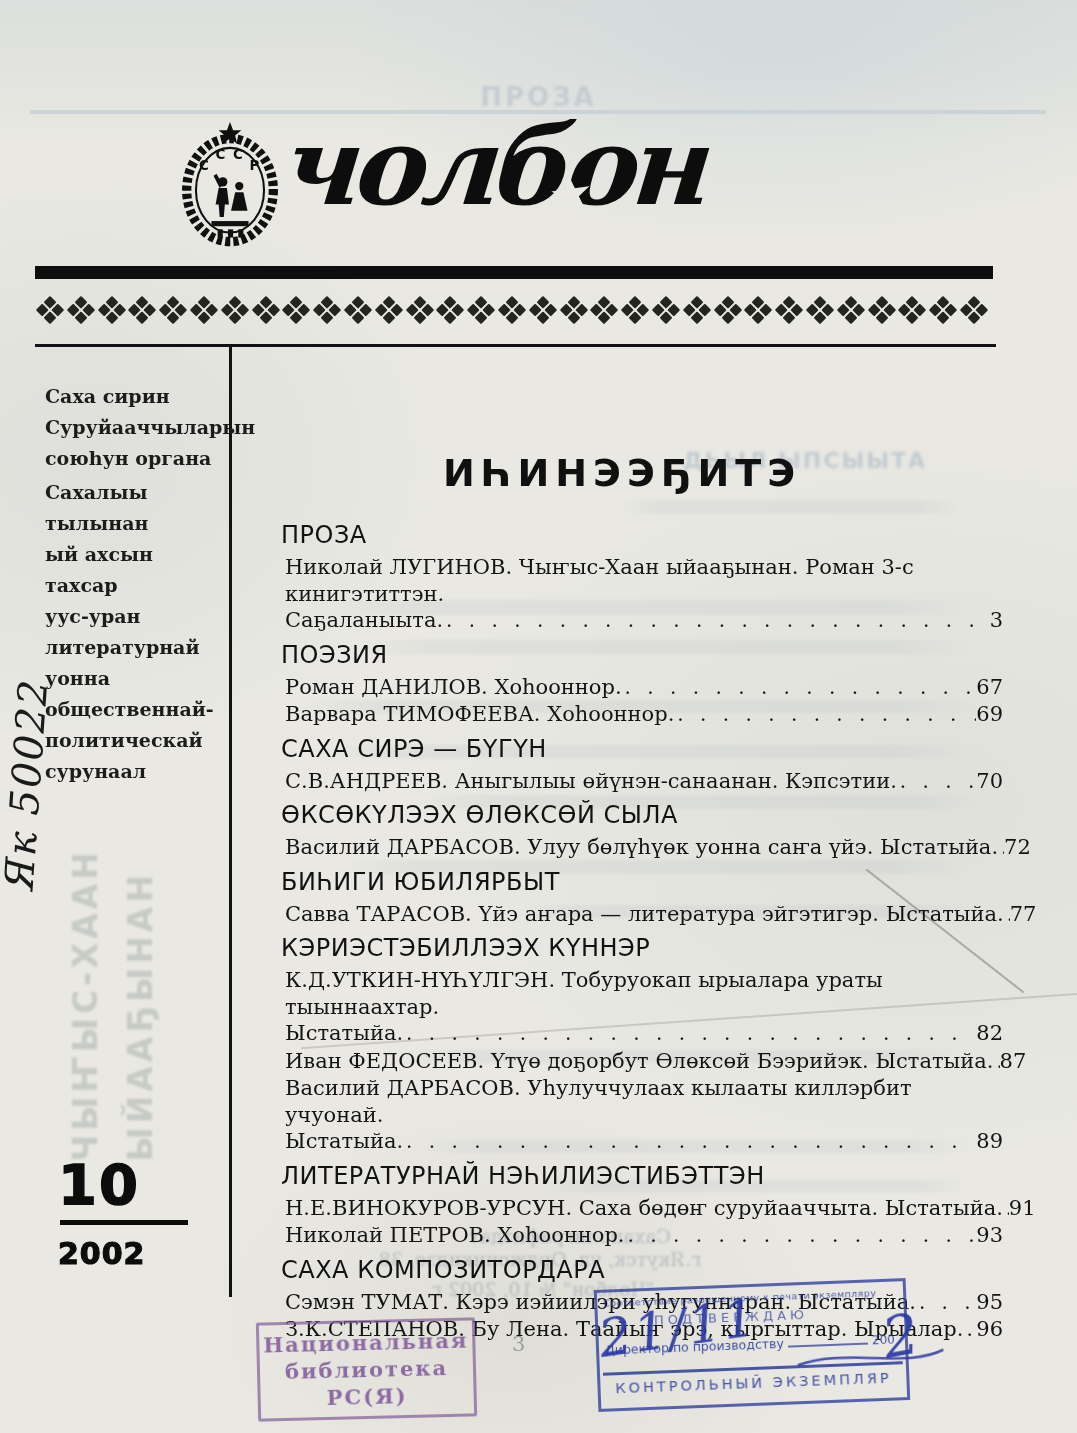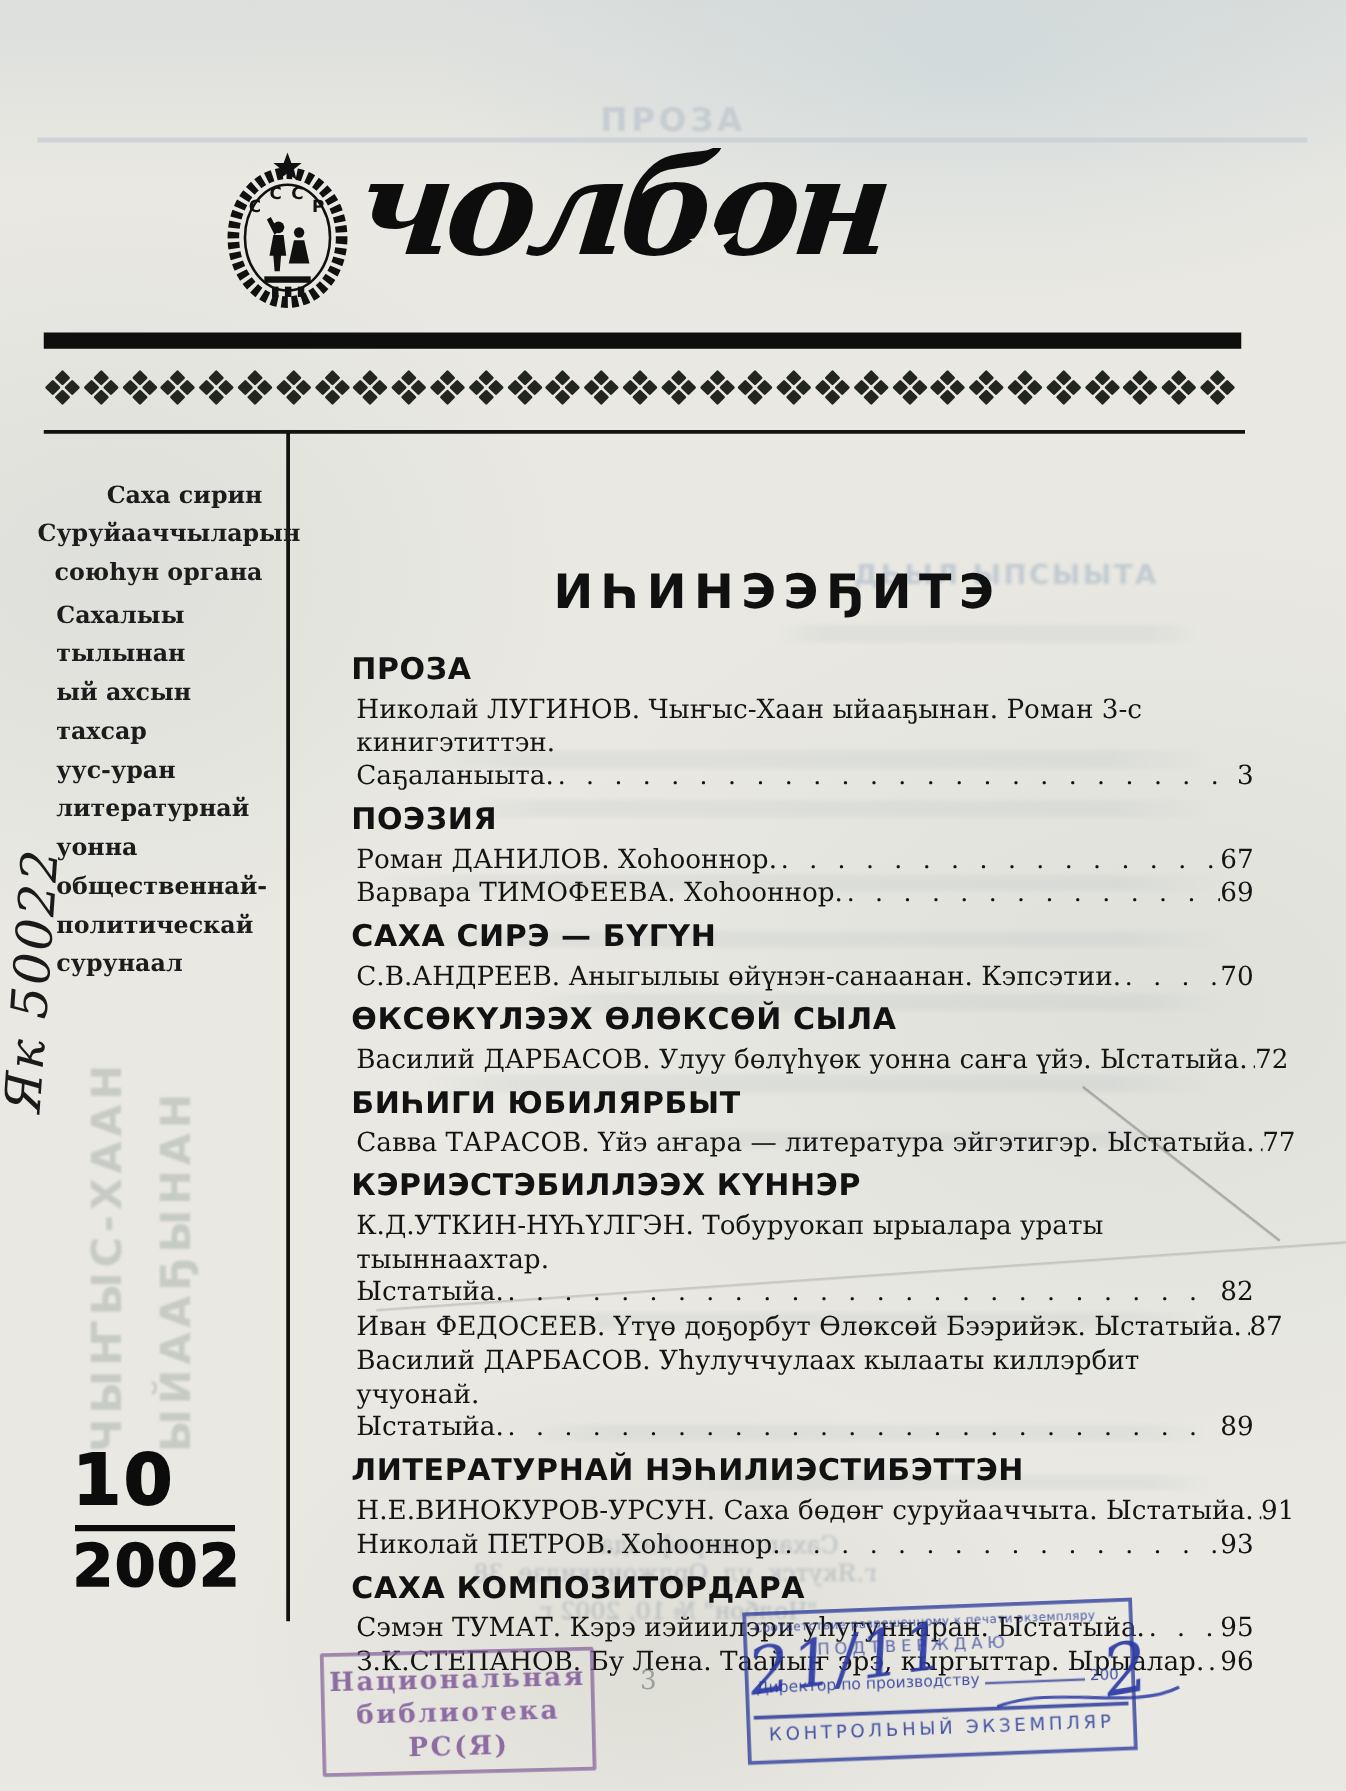--- a/index.html
+++ b/index.html
@@ -65,42 +65,42 @@
   }
   .thick-rule{top:266px;left:35px;width:958px;height:13px;background:#0e0e0e;}
   .orn-row{top:290px;left:36px;width:952px;height:40px;display:flex;justify-content:space-between;align-items:center;}
   .orn{width:28px;height:28px;display:flex;align-items:center;justify-content:center;}
   .orn-in{display:grid;grid-template-columns:9px 9px;grid-template-rows:9px 9px;gap:2px;transform:rotate(45deg);}
   .orn-in b{background:#23251f;border-radius:1px;}
   .thin-rule{top:344px;left:35px;width:961px;height:3px;background:#121212;}
   .col-divider{top:344px;left:229px;width:3px;height:953px;background:#121212;}
 
   
-  .org-block{top:381px;left:30px;width:180px;text-align:right;}
+  .org-block{top:381px;left:45px;width:180px;}
   .about-block{top:477px;left:45px;width:185px;}
   .side-line{display:block;font-weight:bold;font-size:19px;line-height:31px;color:#1c1c1c;}
   .handwritten-code{
     top:650px;left:4px;height:240px;
     writing-mode:vertical-rl;transform:rotate(184deg);
     font-style:italic;font-size:40px;letter-spacing:2px;color:#1a1a1a;
     font-family:"DejaVu Serif", serif;
   }
   .issue-block{top:1156px;left:58px;width:132px;text-align:left;color:#0c0c0c;}
   .issue-num{font-family:"DejaVu Sans", sans-serif;font-weight:bold;font-size:56px;line-height:58px;-webkit-text-stroke:1.5px #0c0c0c;letter-spacing:2px;}
   .issue-rule{width:128px;height:4.5px;background:#0c0c0c;margin:6px auto 5px;}
-  .issue-year{font-family:"DejaVu Sans", sans-serif;font-weight:bold;font-size:47px;line-height:48px;-webkit-text-stroke:1.2px #0c0c0c;letter-spacing:1px;}
+  .issue-year{font-family:"DejaVu Sans", sans-serif;font-weight:bold;font-size:30px;line-height:48px;-webkit-text-stroke:1.2px #0c0c0c;letter-spacing:1px;}
 
   
   .contents{top:450px;left:281px;width:722px;color:#141414;}
   .toc-title{
     font-family:"DejaVu Sans", sans-serif;font-weight:bold;font-size:38px;line-height:46px;
     letter-spacing:6px;text-align:center;margin:0 40px 25px 0;color:#101010;
   }
   .toc-heading{
-    font-family:"DejaVu Sans", sans-serif;font-weight:bold;font-size:24px;line-height:29px;
+    font-family:"DejaVu Sans", sans-serif;font-weight:normal;font-size:24px;line-height:29px;
     margin:7px 0 4px 0;letter-spacing:.5px;color:#121212;transform-origin:left;
   }
   .toc-entry{margin:0 0 1px 4px;}
   .entry-line{display:flex;align-items:center;font-size:21px;line-height:26.5px;}
   .etext{white-space:nowrap;}
   .dots{flex:1;overflow:hidden;white-space:nowrap;letter-spacing:5px;padding:0 3px;font-size:20px;}
   .pg{white-space:nowrap;}
 
   
   .library-stamp{

